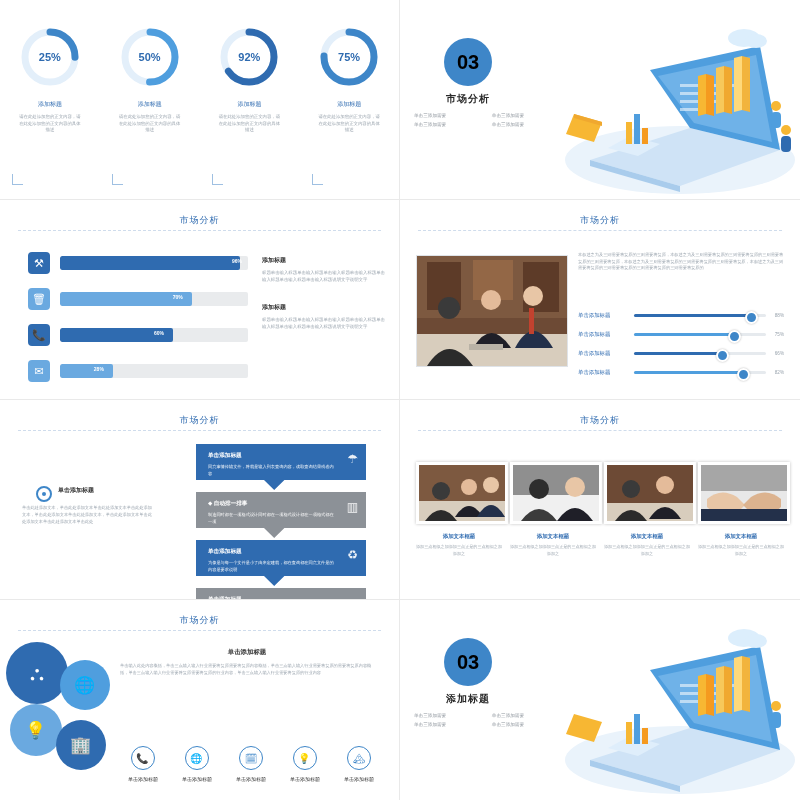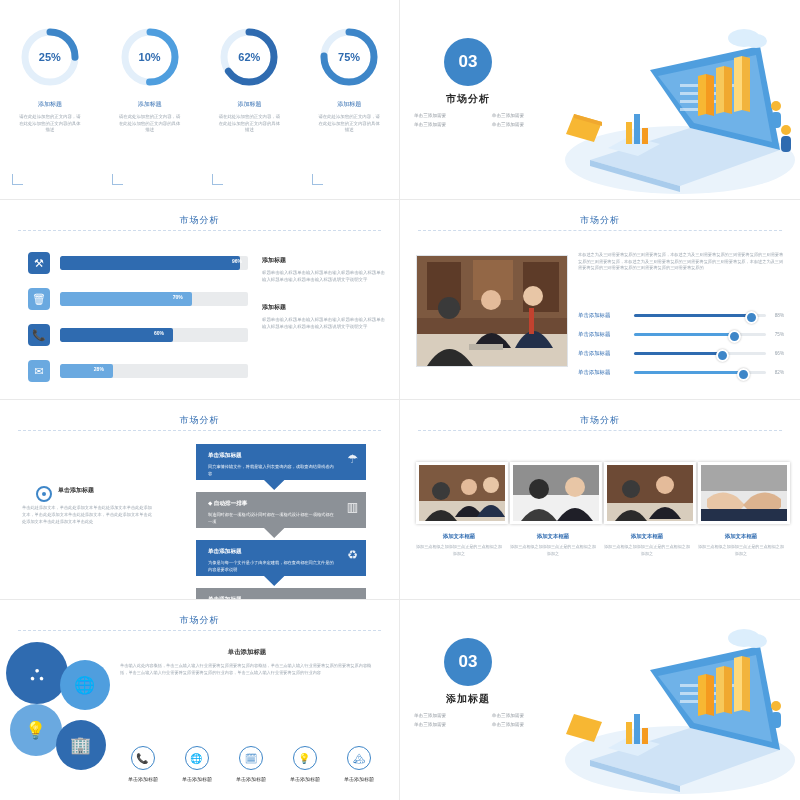--- a/index.html
+++ b/index.html
@@ -49,22 +49,22 @@
     font-size:11px;font-weight:bold;color:#2f6bb0;
   }
   .dn-title{margin-top:12px;font-size:6px;color:#2f6bb0;}
   .dn-body{margin-top:5px;font-size:4.4px;line-height:1.5;color:#9aa4ae;text-align:center;width:62px;}
   .corner{position:absolute;width:10px;height:10px;border-left:1px solid #9fc0e2;border-bottom:1px solid #9fc0e2;}
 
   
   .cover{position:absolute;inset:0;background:#fff;}
   .cv-circle{
     position:absolute;left:44px;top:38px;width:48px;height:48px;border-radius:50%;
-    background:#3e86c8;color:#ffffff;display:flex;align-items:center;justify-content:center;
-    font-size:17px;font-weight:bold;
+    background:#3e86c8;color:#000000;display:flex;align-items:center;justify-content:center;
+    font-size:20px;font-weight:bold;
   }
   .cv-h{position:absolute;left:30px;top:92px;width:76px;text-align:center;font-size:10px;font-weight:bold;color:#2a2a2a;letter-spacing:1px;}
   .cv-sub{position:absolute;left:14px;top:112px;width:110px;}
   .cv-sub div{font-size:4.6px;color:#8d949c;line-height:1.9;text-align:center;}
   .cv-sub .row{display:flex;justify-content:space-between;}
   
   .iso{position:absolute;right:0;top:10px;width:270px;height:190px;}
 
   
   .bars{position:absolute;top:52px;left:28px;width:220px;}
@@ -135,34 +135,34 @@
         <div class="dn-body">请在此处添加您的正文内容，请在此处添加您的正文内容的具体描述</div>
         <div class="corner" style="left:12px;top:148px;"></div>
       </div>
 
       <div class="donut-wrap">
         <div class="donut">
           <svg width="62" height="62" viewBox="0 0 62 62">
             <circle cx="31" cy="31" r="25" fill="none" stroke="#e3effa" stroke-width="7"></circle>
             <circle cx="31" cy="31" r="25" fill="none" stroke="#4f9ede" stroke-width="7" stroke-linecap="round" stroke-dasharray="78.5 157"></circle>
           </svg>
-          <div class="pct">10%</div>
+          <div class="pct">50%</div>
         </div>
         <div class="dn-title">添加标题</div>
         <div class="dn-body">请在此处添加您的正文内容，请在此处添加您的正文内容的具体描述</div>
         <div class="corner" style="left:112px;top:148px;"></div>
       </div>
 
       <div class="donut-wrap">
         <div class="donut">
           <svg width="62" height="62" viewBox="0 0 62 62">
             <circle cx="31" cy="31" r="25" fill="none" stroke="#e3effa" stroke-width="7"></circle>
             <circle cx="31" cy="31" r="25" fill="none" stroke="#2f6bb0" stroke-width="7" stroke-linecap="round" stroke-dasharray="102 157"></circle>
           </svg>
-          <div class="pct">62%</div>
+          <div class="pct">92%</div>
         </div>
         <div class="dn-title">添加标题</div>
         <div class="dn-body">请在此处添加您的正文内容，请在此处添加您的正文内容的具体描述</div>
         <div class="corner" style="left:212px;top:148px;"></div>
       </div>
 
       <div class="donut-wrap">
         <div class="donut">
           <svg width="62" height="62" viewBox="0 0 62 62">
             <circle cx="31" cy="31" r="25" fill="none" stroke="#e3effa" stroke-width="7"></circle>

